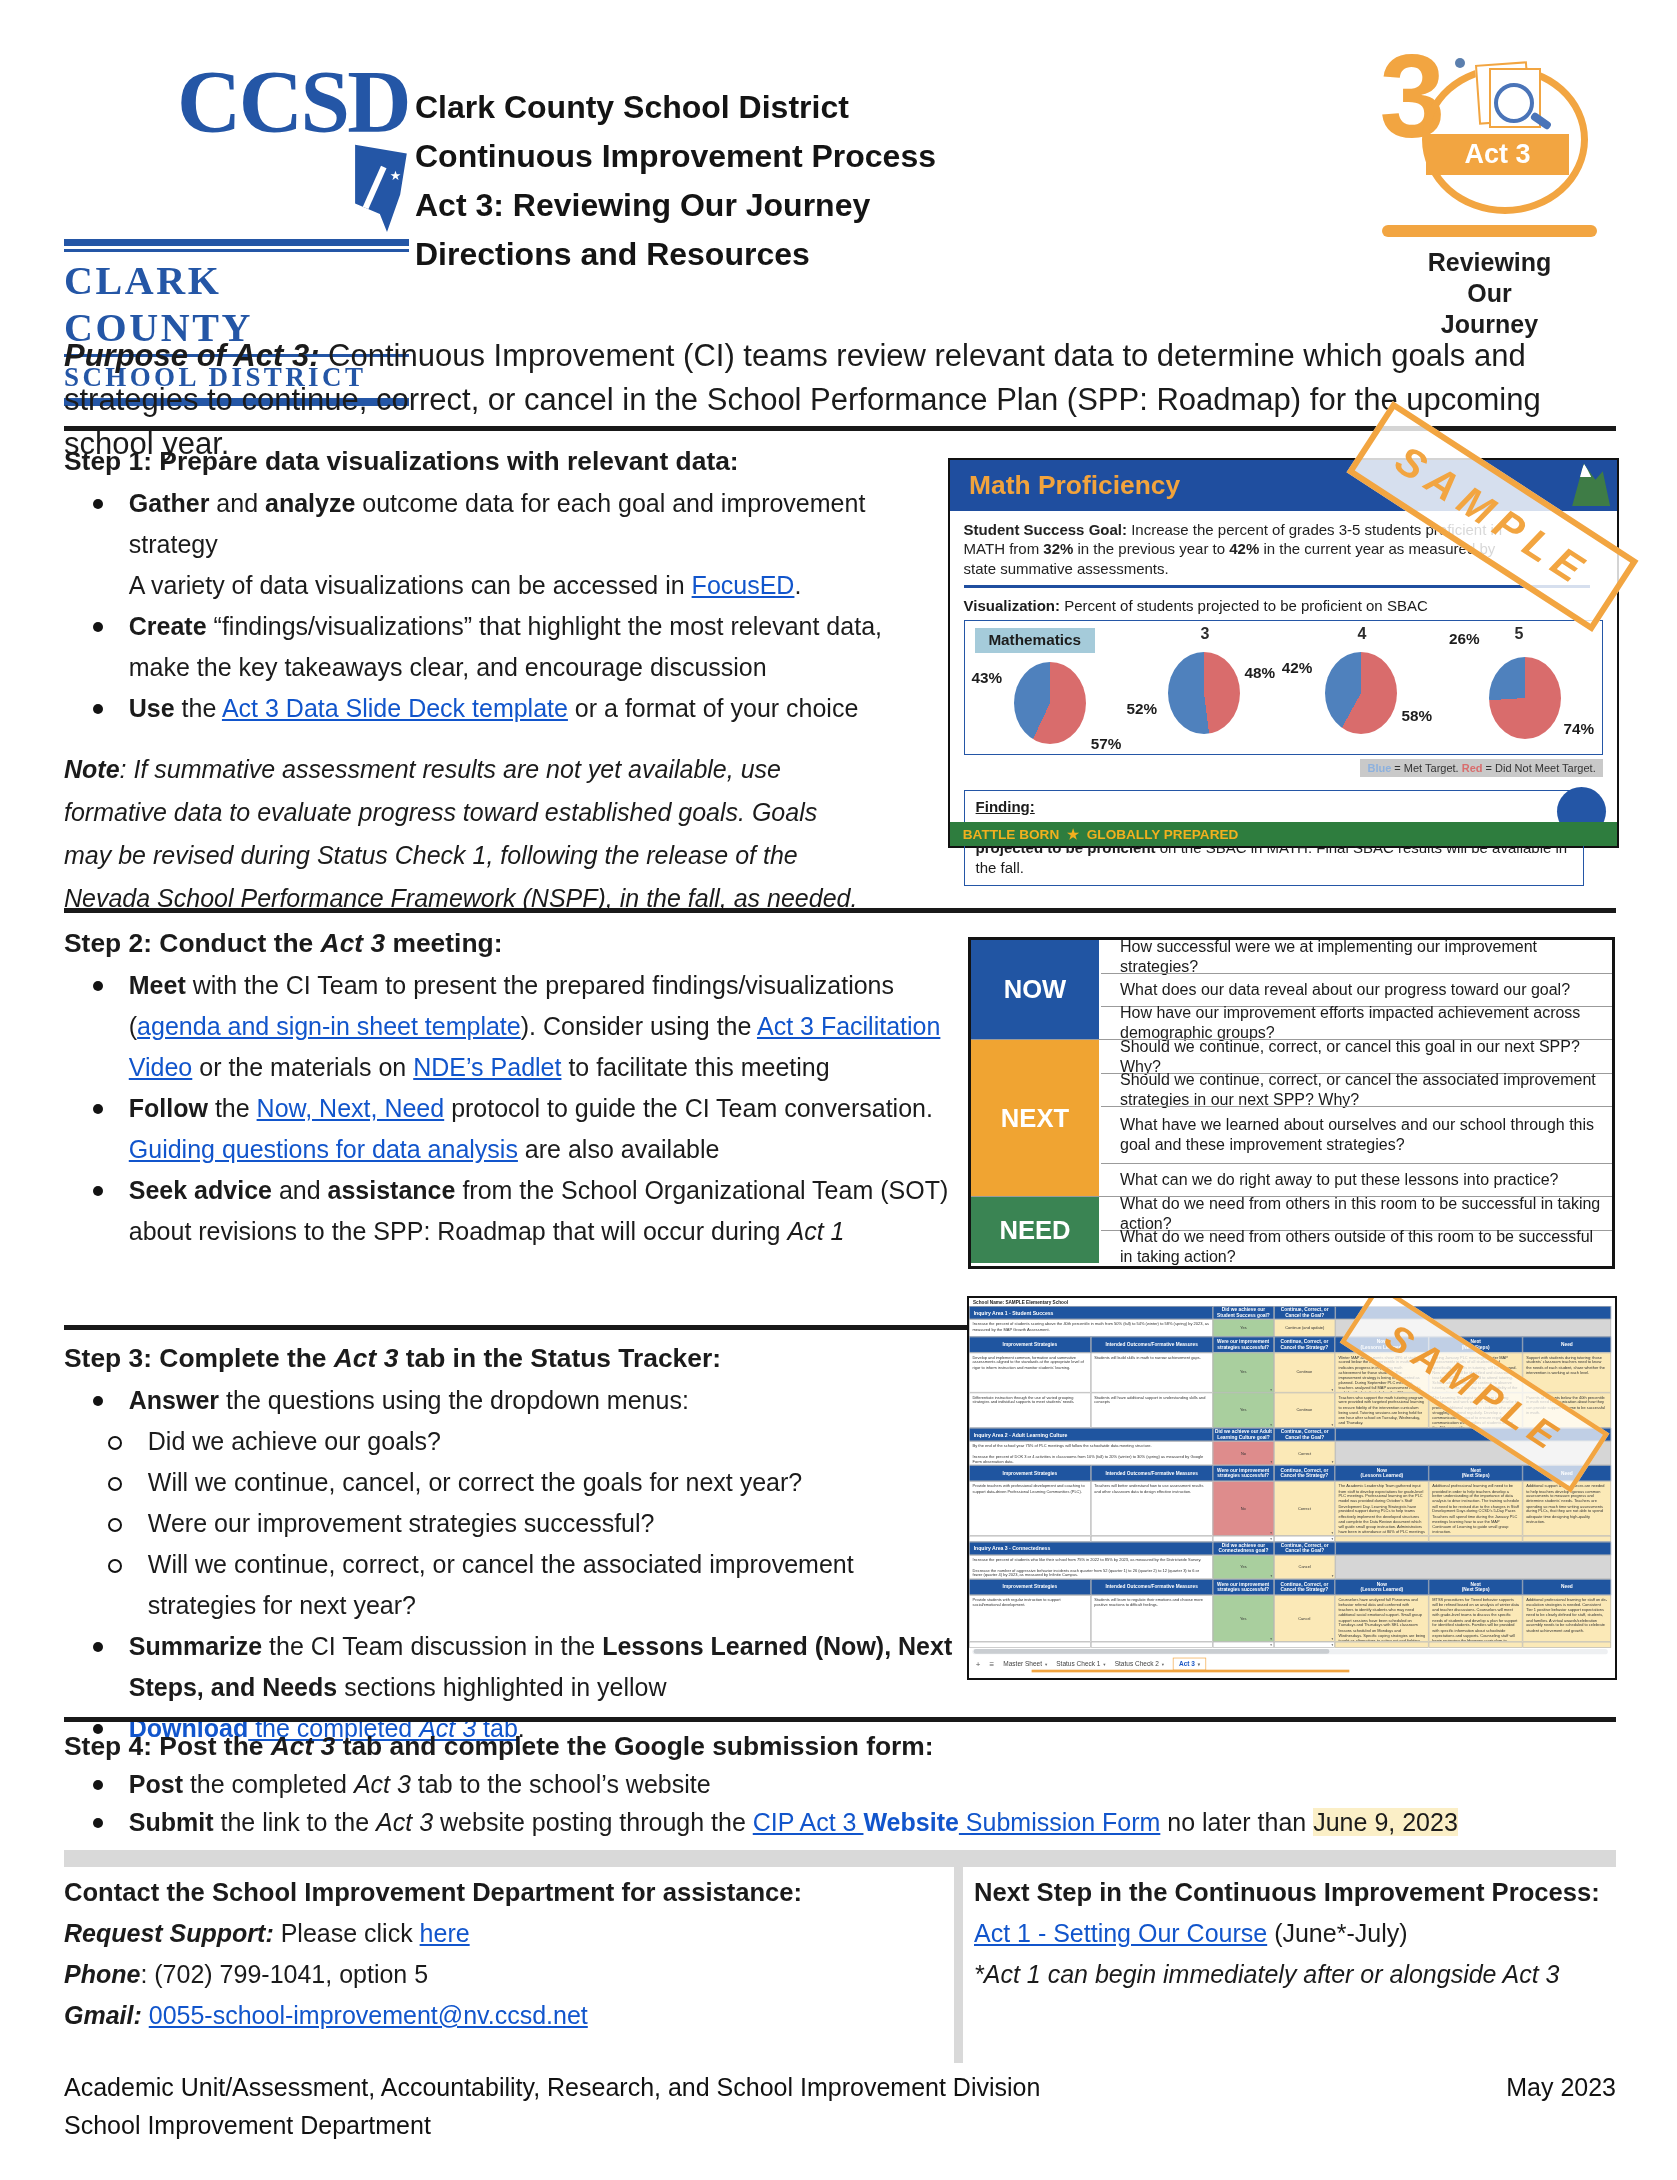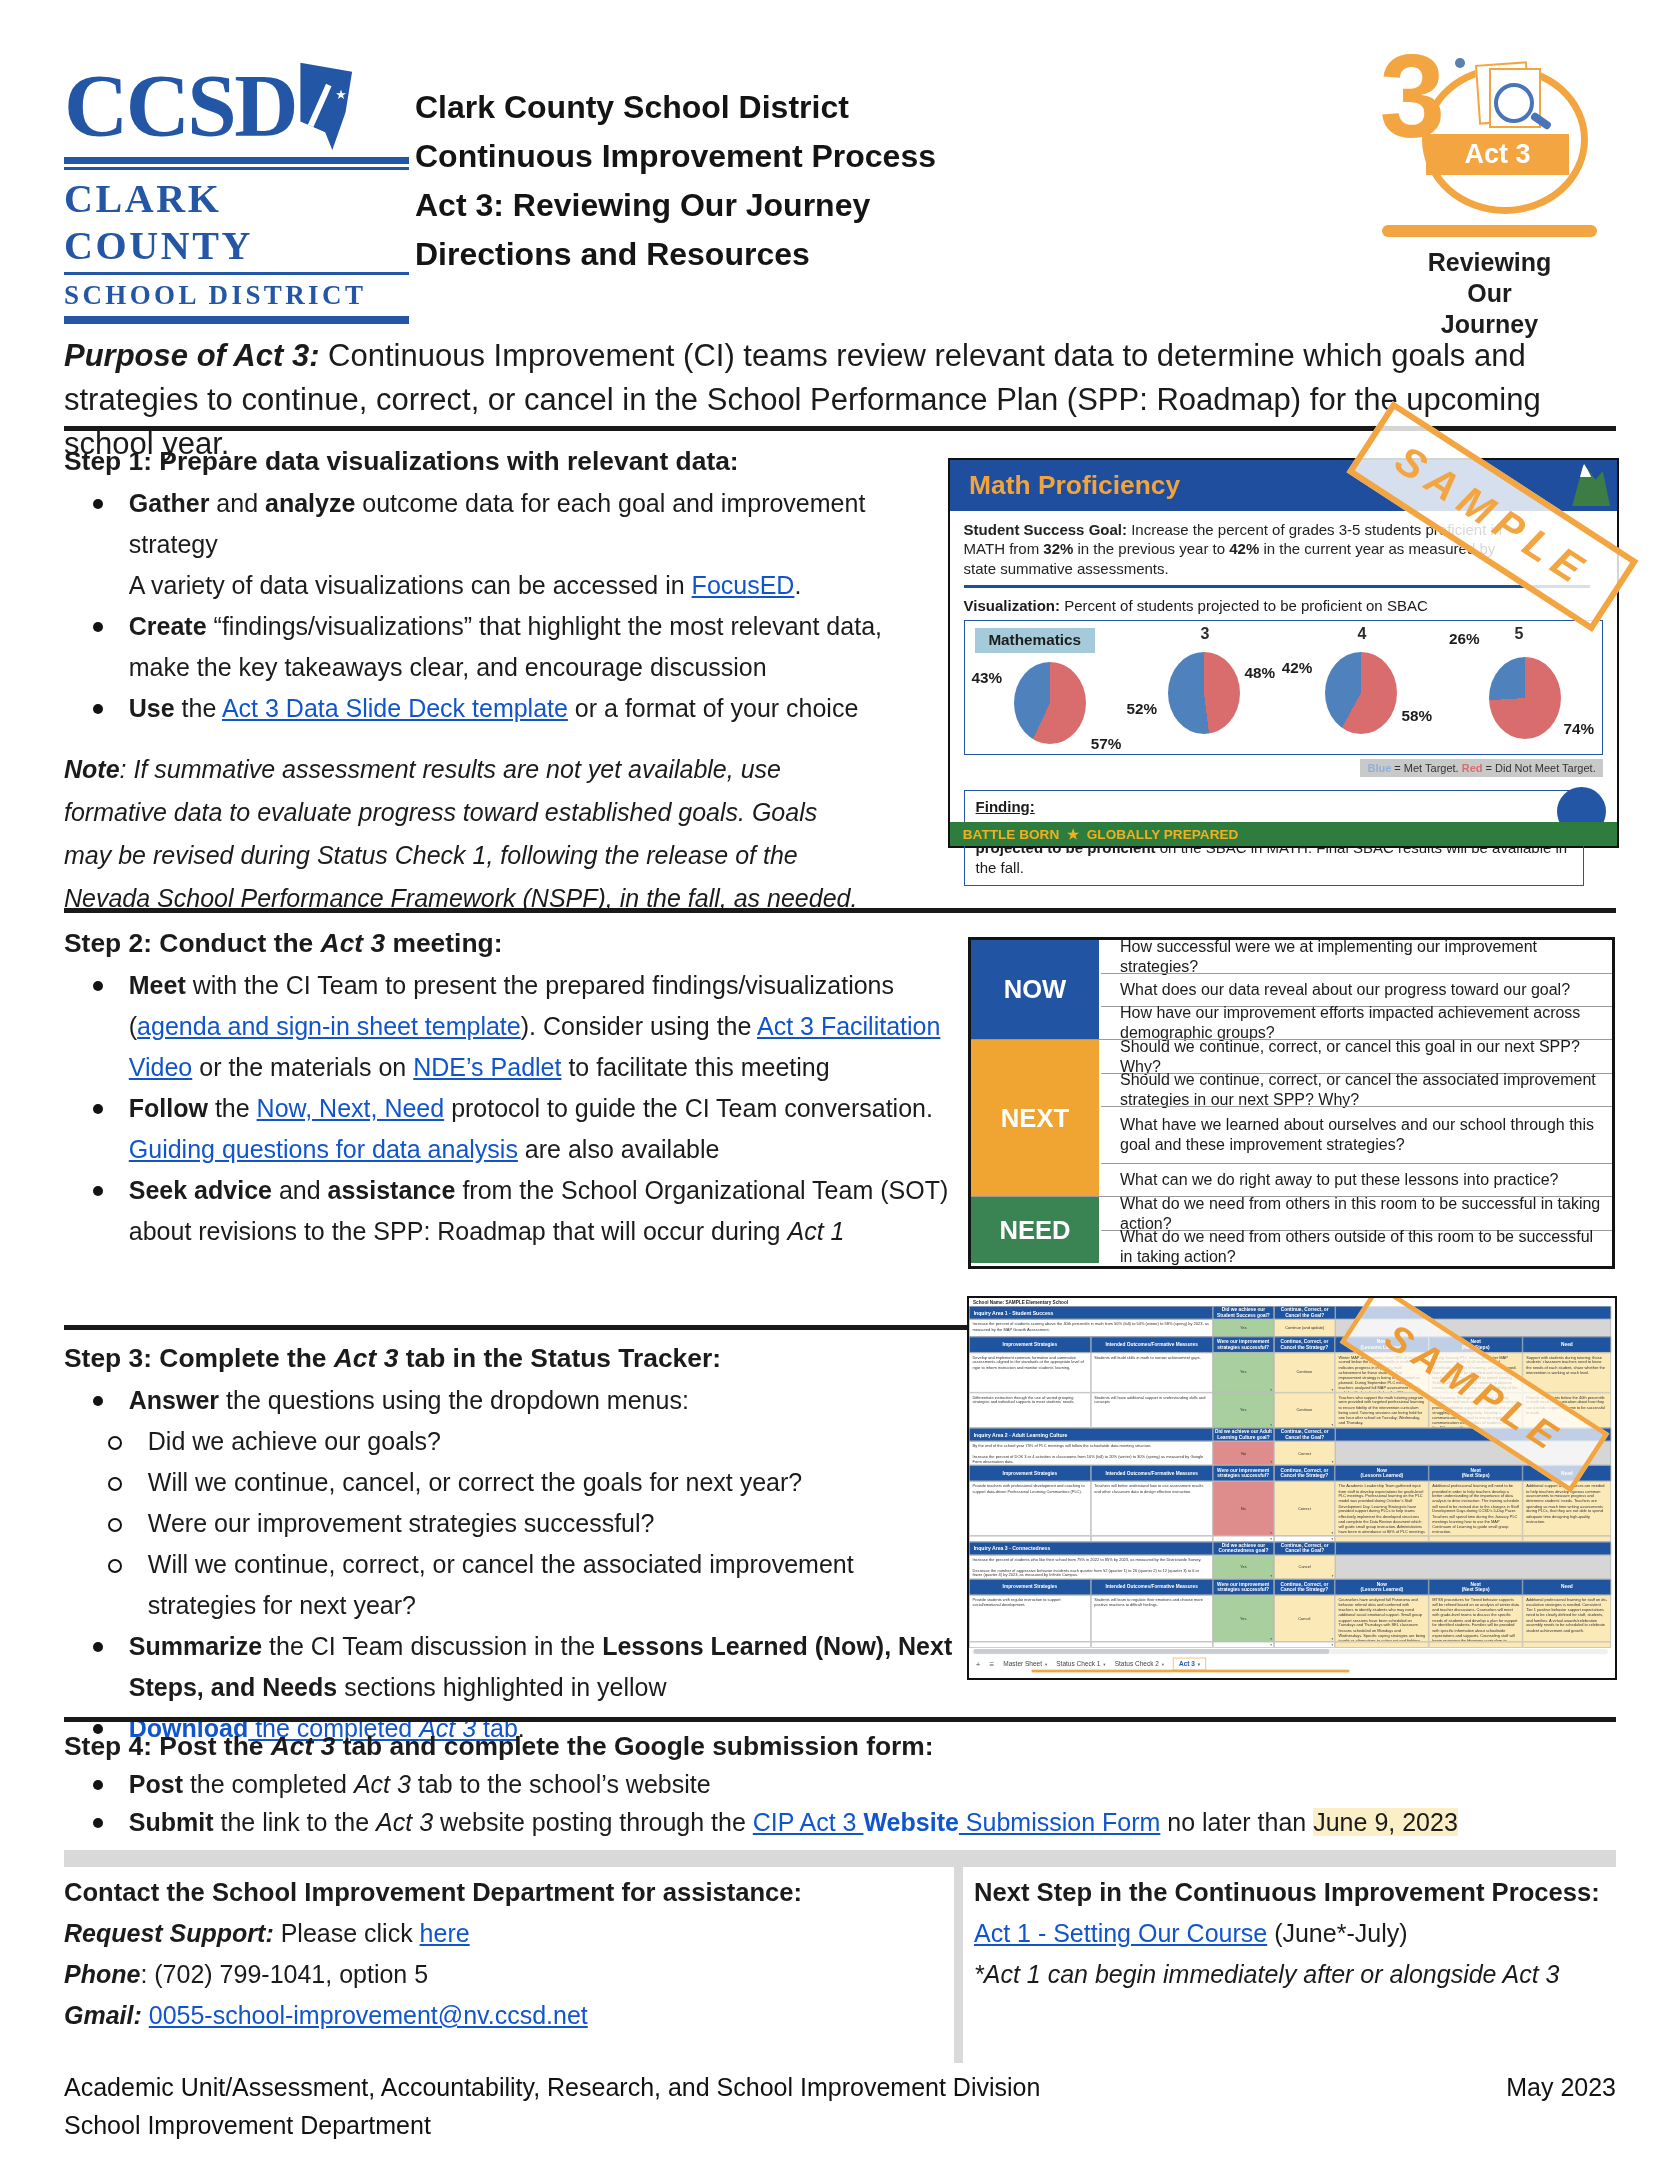--- a/index.html
+++ b/index.html
@@ -12,21 +12,21 @@
   .sg-bi{font-weight:bold;font-style:italic;}
   .sg-a{color:#1155CC;text-decoration:underline;cursor:pointer;}
   .sg-ab{color:#1155CC;font-weight:bold;cursor:pointer;}
   .sg-ai{color:#1155CC;text-decoration:underline;font-style:italic;cursor:pointer;}
   .sg-hl{background:#FBEFC7;}
   .sg-blue{color:#8DB1DE;font-weight:bold;}
   .sg-red{color:#D96C6C;font-weight:bold;}
 
   
   .logo{left:64px;top:61px;width:345px;}
-  .logo-top{display:flex;align-items:center;}
+  .logo-top{display:flex;align-items:flex-end;flex-direction:column;}
   .logo-ccsd{font-family:"Liberation Serif",serif;font-weight:bold;color:#2456A6;font-size:89px;line-height:.92;letter-spacing:-2.6px;}
   .nevada{width:55px;height:89px;background:#2456A6;clip-path:polygon(2% 2%,96% 12%,84% 58%,60% 100%,47% 80%,2% 68%);margin-left:3.4px;position:relative;}
   .nev-slash{position:absolute;left:17px;top:22px;width:6px;height:48px;background:#fff;transform:rotate(24deg);}
   .nev-star{position:absolute;right:7.7px;top:25.6px;color:#fff;font-size:12.8px;}
   .logo-rule1{height:7.7px;background:#2456A6;margin-top:6.8px;}
   .logo-rule2{height:2.6px;background:#2456A6;margin-top:2.6px;}
   .logo-county{font-family:"Liberation Serif",serif;color:#2456A6;font-size:40px;font-weight:bold;letter-spacing:2.6px;margin-top:5.1px;}
   .logo-rule3{height:2.6px;background:#2456A6;margin-top:3.4px;}
   .logo-district{font-family:"Liberation Serif",serif;color:#2456A6;font-size:27px;font-weight:bold;letter-spacing:3.4px;margin-top:5.1px;}
   .logo-rule4{height:7.7px;background:#2456A6;margin-top:5.1px;}

